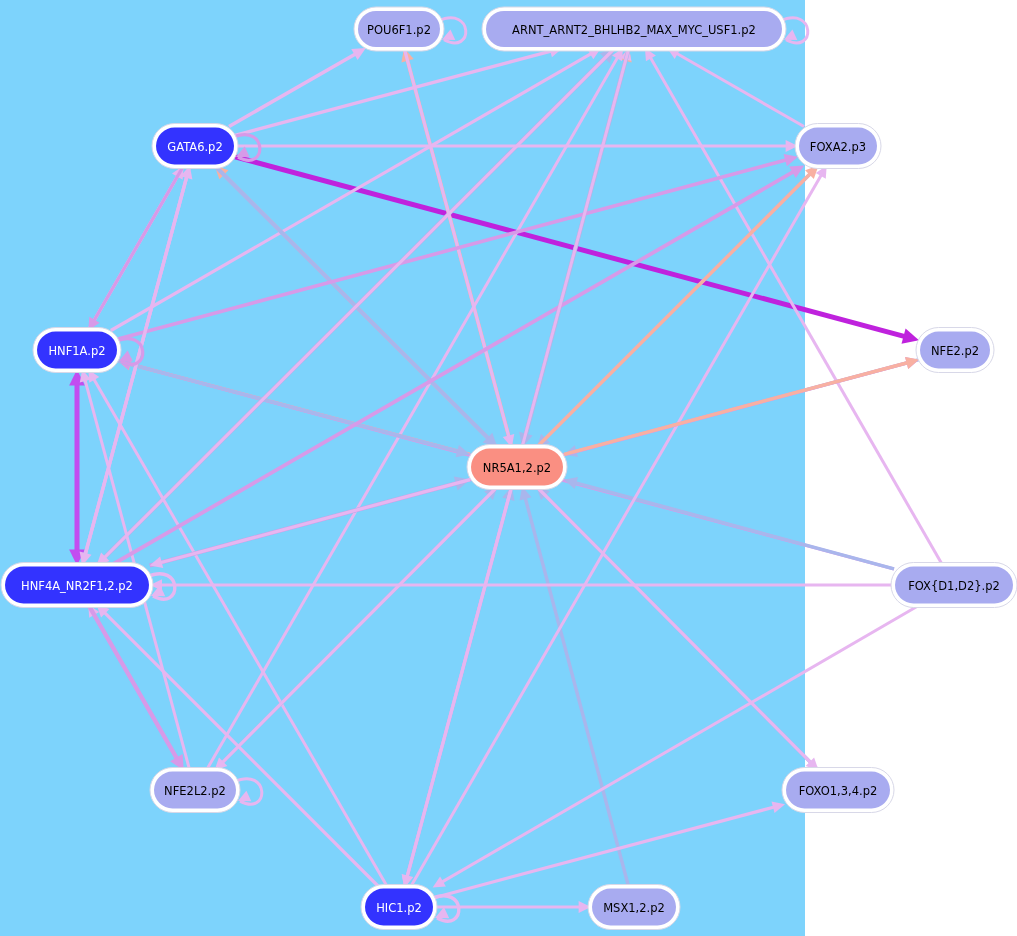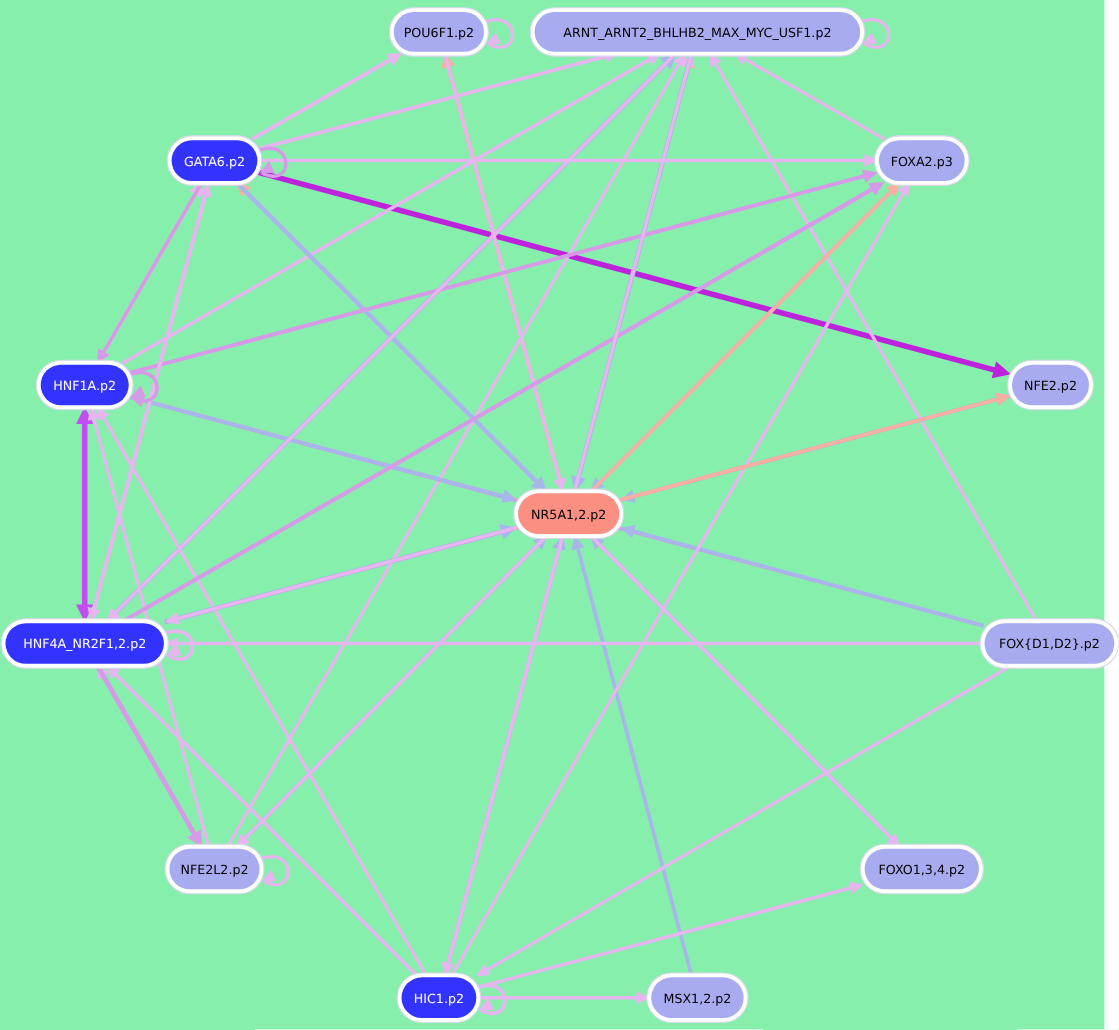--- a/index.html
+++ b/index.html
@@ -8,23 +8,23 @@
     background: #ffffff;
   }
   body {
     width: 1017px;
     height: 936px;
     font-family: "DejaVu Sans", "Liberation Sans", sans-serif;
     overflow: hidden;
   }
   #graph-root {
     position: relative;
-    width: 1004px;
+    width: 805px;
     height: 936px;
-    background: #86efac;
+    background: #7dd3fc;
     text-decoration: underline;
   }
   svg#network-svg {
     position: absolute;
     top: 0;
     left: 0;
     width: 1017px;
     height: 936px;
     display: block;
     shape-rendering: geometricPrecision;

